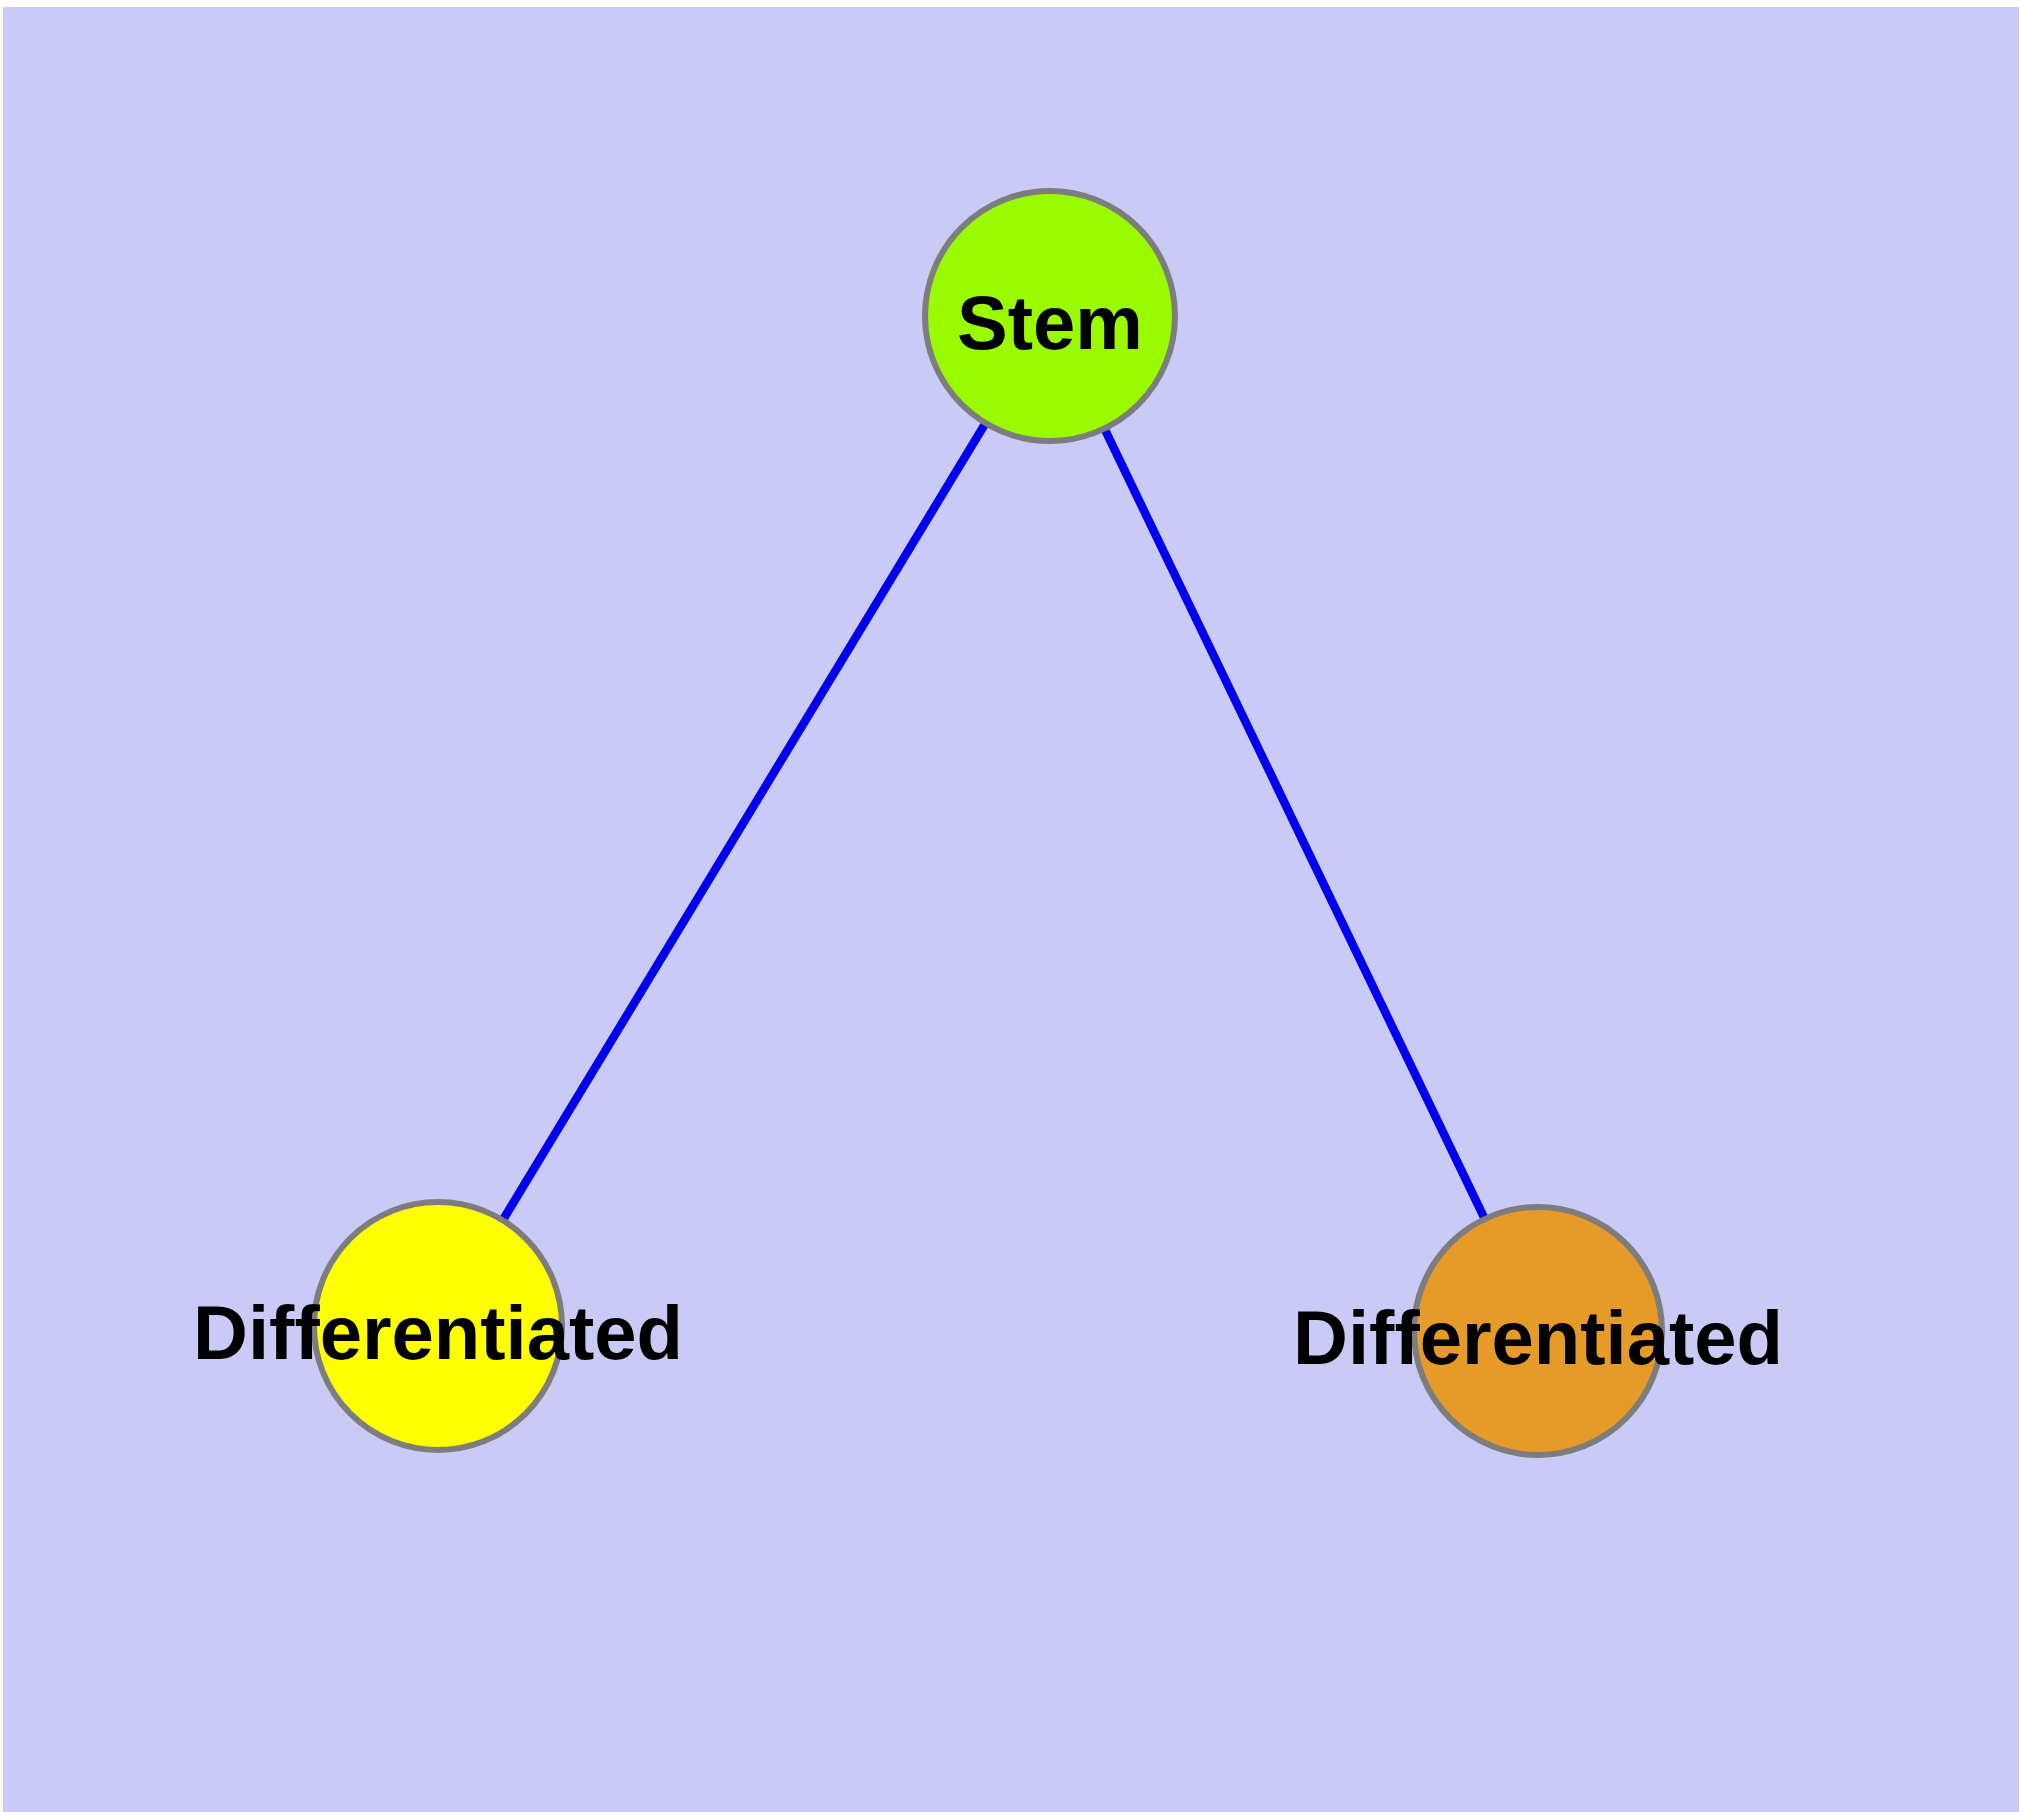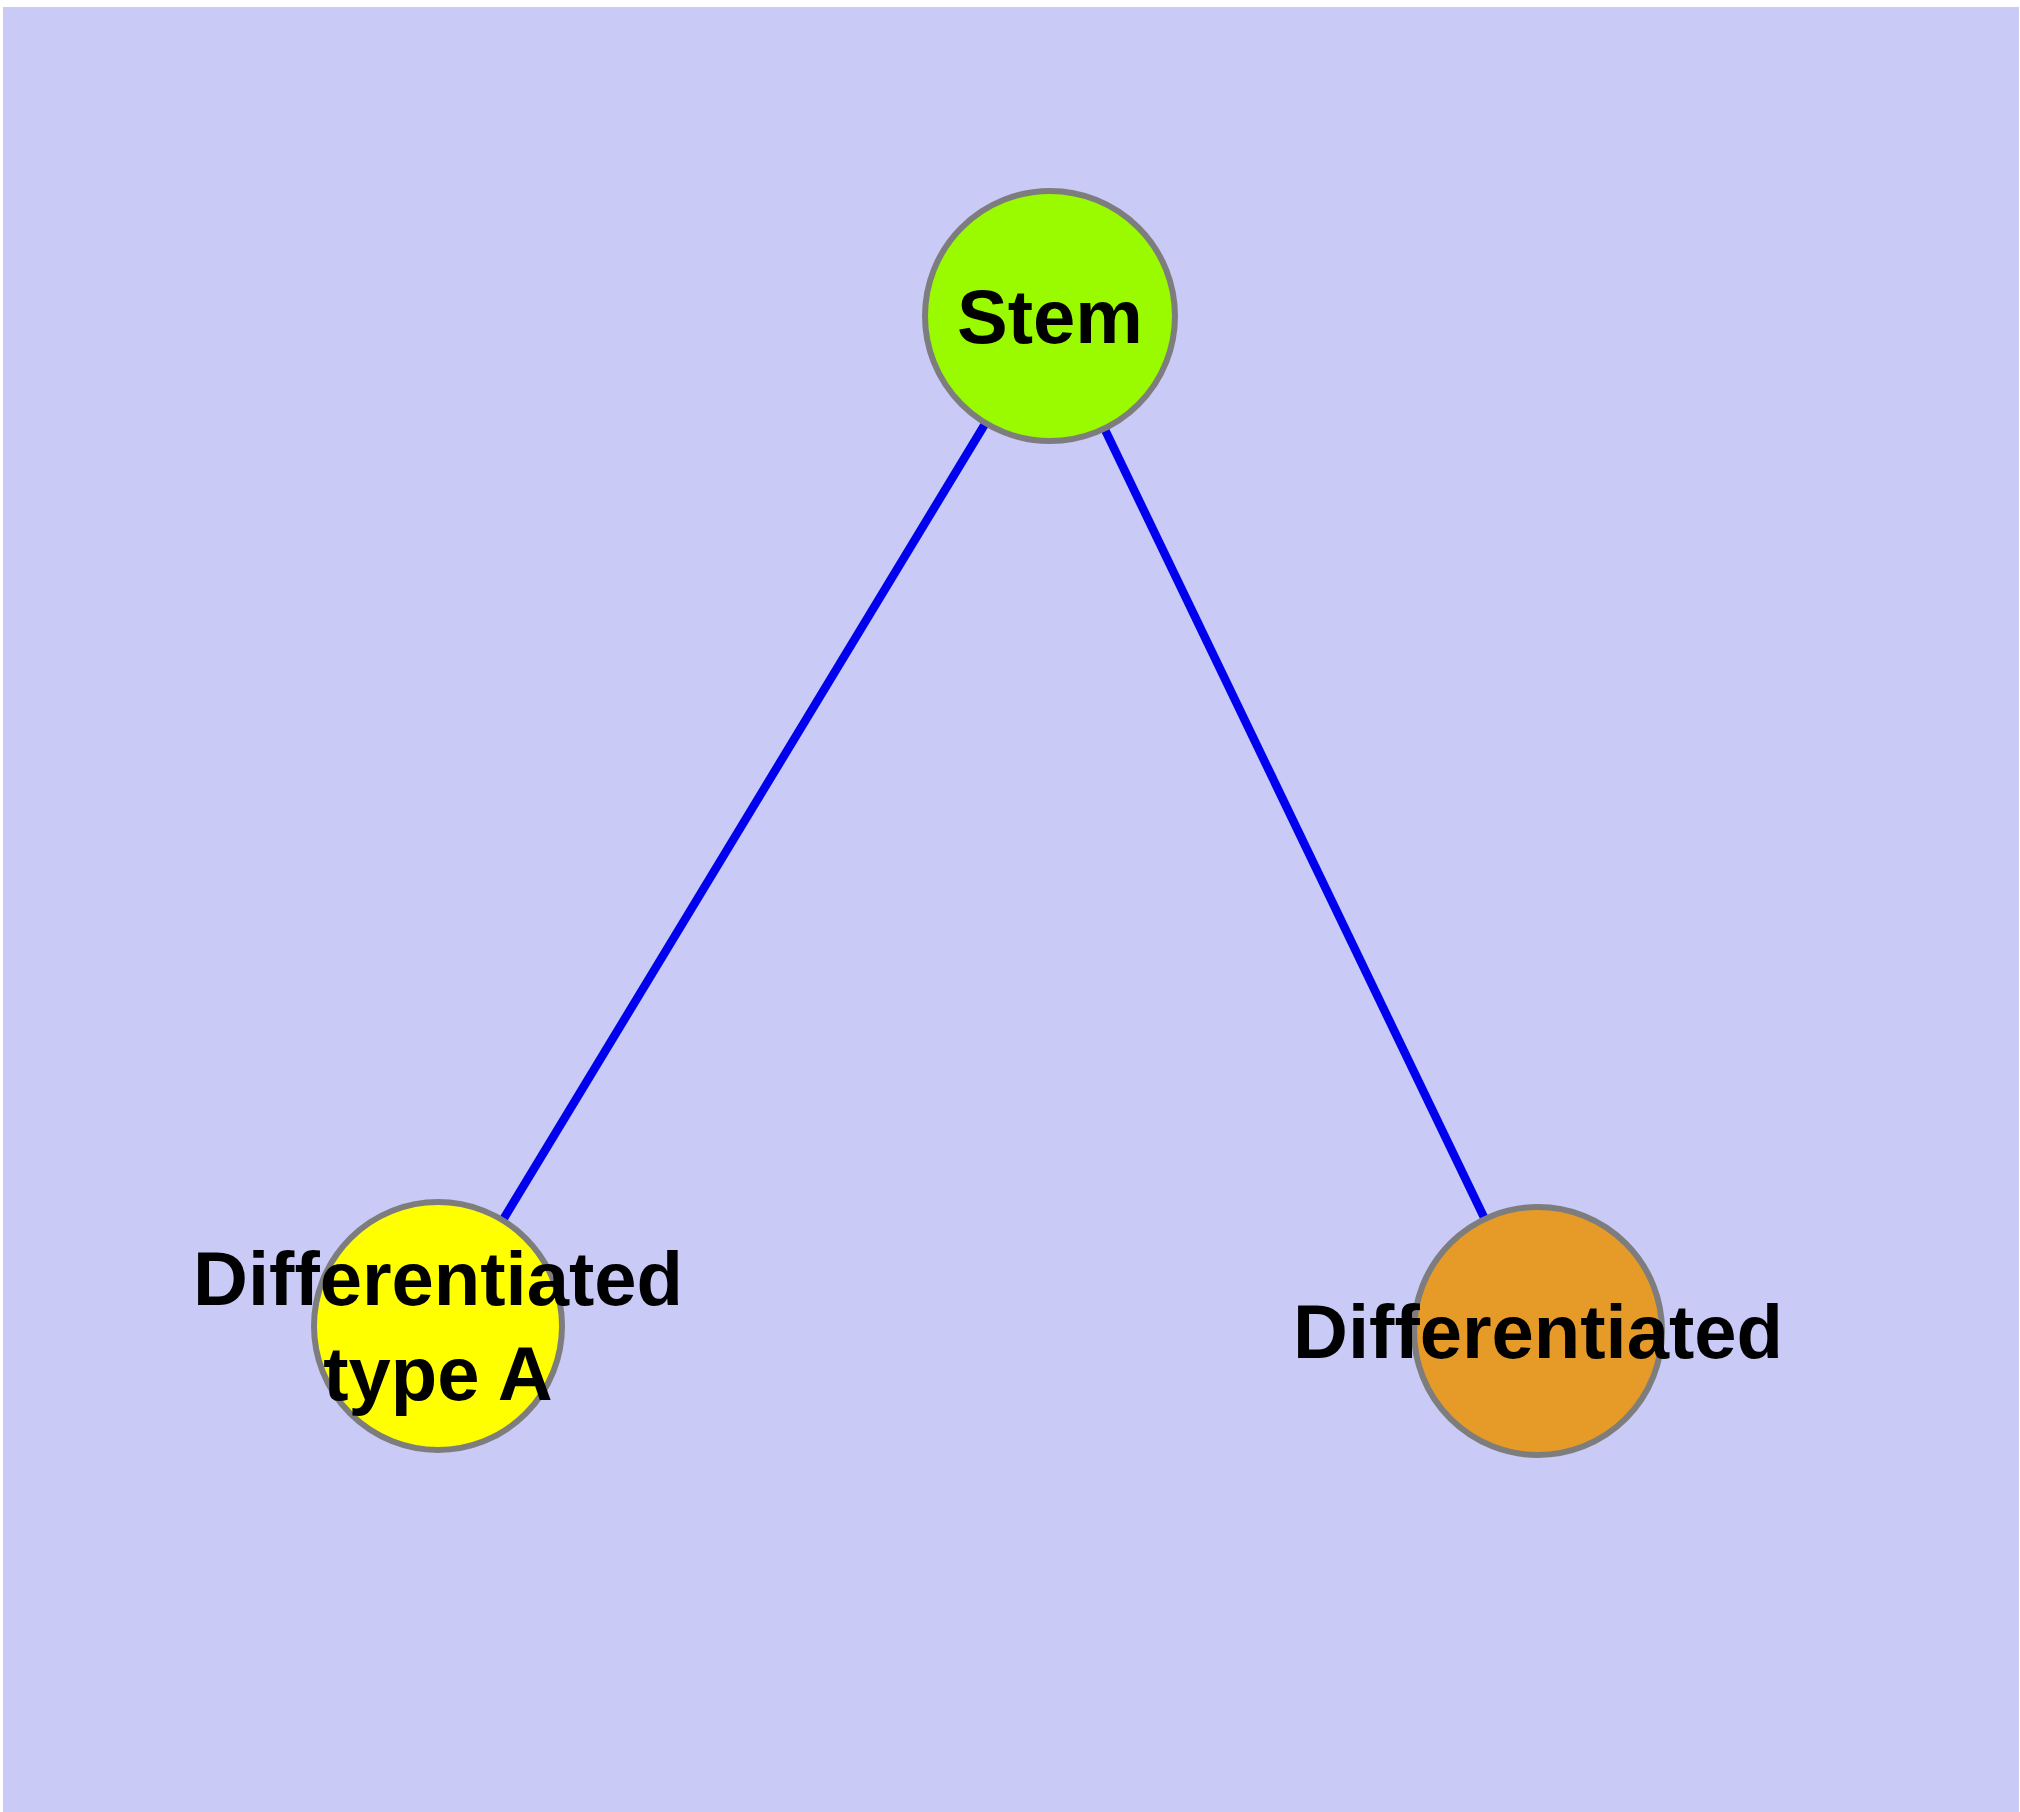--- a/index.html
+++ b/index.html
@@ -35,21 +35,21 @@
   .node-label {
     position: absolute;
     transform: translate(-50%, -50%);
     text-align: center;
     font-weight: bold;
     font-size: 76px;
     line-height: 95px;
     white-space: nowrap;
     color: #000000;
   }
-  .node-label span { display: block; }
+  .node-label span { display: block; margin-top: 12px; }
 </style>
 </head>
 <body style="background: rgb(255, 255, 255);">
 
 <div class="panel" style="background: rgb(202, 202, 247);"></div>
 
 <svg class="edges-svg" viewBox="0 0 2384 2138">
   <line class="edge-line" x1="1239" y1="373" x2="517" y2="1565" stroke="#0000ee" stroke-width="10"></line>
   <line class="edge-line" x1="1239" y1="373" x2="1815" y2="1570" stroke="#0000ee" stroke-width="10"></line>
 </svg>
@@ -57,19 +57,18 @@
 <div class="node" style="left: 922px; top: 188px; width: 256px; height: 256px; background: rgb(154, 250, 0); border-color: rgb(125, 125, 125);"></div>
 <div class="node" style="left: 311px; top: 1199px; width: 254px; height: 254px; background: rgb(255, 255, 0); border-color: rgb(125, 125, 125);"></div>
 <div class="node" style="left: 1411px; top: 1204px; width: 254px; height: 254px; background: rgb(230, 154, 40); border-color: rgb(125, 125, 125);"></div>
 
 <div class="node-label" style="left: 1050px; top: 316px; color: rgb(0, 0, 0);">
   <span>Stem</span>
 </div>
 
 <div class="node-label" style="left: 438px; top: 1326px; color: rgb(0, 0, 0);">
   <span>Differentiated</span>
-  <span>type A</span>
 </div>
 
 <div class="node-label" style="left: 1538px; top: 1331px; color: rgb(0, 0, 0);">
   <span>Differentiated</span>
 </div>
 
 
 </body></html>

